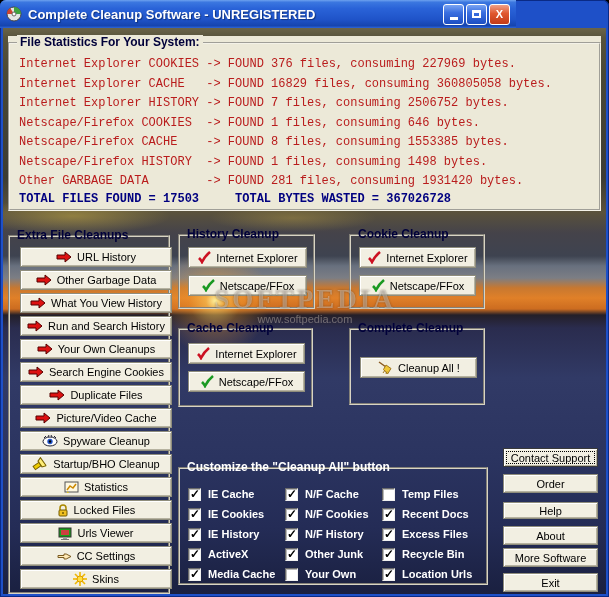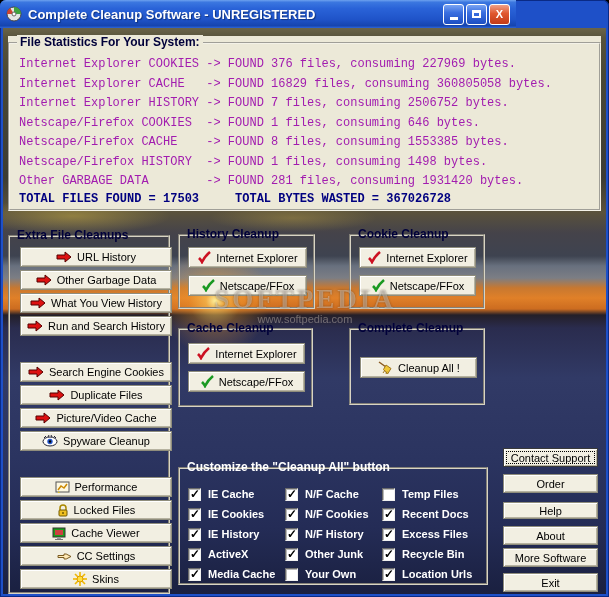--- a/index.html
+++ b/index.html
@@ -36,21 +36,21 @@
   .gb{position:absolute;}
   .gb-border{position:absolute;left:0;right:0;top:6px;bottom:0;border:2px groove #d8d4c4;}
   .gb-label{position:absolute;top:-1px;left:9px;font-size:12px;font-weight:bold;color:#00003a;
     white-space:nowrap;z-index:2;}
   .gb-label.onpanel{background:#ECE9D8;padding:0 3px;}
   .gb-label.light{color:#ffffff;}
   
   .stats{left:8px;top:36px;width:593px;height:175px;background:#ECE9D8;}
   .stats .gb-border{border:2px groove #f4f2e8;}
   .stats-lines{position:absolute;left:11px;top:19px;font-family:"Liberation Mono",monospace;
-    font-size:12px;color:#a21caf;line-height:19.5px;white-space:pre;}
+    font-size:12px;color:#b91c1c;line-height:19.5px;white-space:pre;}
   .stats-total{position:absolute;left:11px;top:156px;font-family:"Liberation Mono",monospace;
     font-size:12px;font-weight:bold;color:#000080;white-space:pre;}
   
   .btn{position:absolute;box-sizing:border-box;background:#F2EFE2;border:1px solid #8f8d7c;
     box-shadow:inset 1px 1px 0 #ffffff, inset -1px -1px 0 #b6b2a0;
     display:flex;align-items:center;justify-content:center;gap:5px;
     font-size:11px;color:#000;white-space:nowrap;cursor:default;}
   .btn .ic{display:flex;align-items:center;}
   .btn.focused{border:1px solid #3a3a3a;outline:1px dotted #000;outline-offset:-4px;}
   
@@ -142,20 +142,28 @@
         <span>What You View History</span>
       </div>
     <div class="btn sidebar-btn" style="top:87px;">
         <span class="ic">
           <svg width="16" height="12" viewBox="0 0 16 12">
             <path d="M1 4 h8 V1 l6 5 -6 5 V8 H1 z" fill="#dd1111" stroke="#550000"></path>
           </svg>
         </span>
         <span>Run and Search History</span>
       </div>
+    <div class="btn sidebar-btn" style="top:110px;">
+        <span class="ic">
+          <svg width="16" height="12" viewBox="0 0 16 12">
+            <path d="M1 4 h8 V1 l6 5 -6 5 V8 H1 z" fill="#dd1111" stroke="#550000"></path>
+          </svg>
+        </span>
+        <span>Your Own Cleanups</span>
+      </div>
     <div class="btn sidebar-btn" style="top:133px;">
         <span class="ic">
           <svg width="16" height="12" viewBox="0 0 16 12">
             <path d="M1 4 h8 V1 l6 5 -6 5 V8 H1 z" fill="#dd1111" stroke="#550000"></path>
           </svg>
         </span>
         <span>Search Engine Cookies</span>
       </div>
     <div class="btn sidebar-btn" style="top:156px;">
         <span class="ic">
@@ -177,50 +185,63 @@
         <span class="ic">
           <svg width="16" height="12" viewBox="0 0 16 12">
             <ellipse cx="8" cy="6.5" rx="7" ry="4.5" fill="#fff" stroke="#223"></ellipse>
             <circle cx="8" cy="6.5" r="2.7" fill="#2255cc"></circle>
             <circle cx="8" cy="6.5" r="1.2" fill="#000"></circle>
             <path d="M2 3 L4 1 M6 2 L7 0 M10 2 L9 0 M14 3 L12 1" stroke="#223" stroke-width="1"></path>
           </svg>
         </span>
         <span>Spyware Cleanup</span>
       </div>
+    <div class="btn sidebar-btn" style="top:225px;">
+        <span class="ic">
+          <svg width="16" height="14" viewBox="0 0 16 14">
+            <g transform="rotate(-35 8 7)">
+              <rect x="1" y="5" width="7" height="4" fill="#eecc00" stroke="#776000"></rect>
+              <path d="M8 3.5 L12 2 L12 12 L8 10.5 z" fill="#ffee77" stroke="#776000"></path>
+            </g>
+            <circle cx="13" cy="11" r="0.8" fill="#ffd"></circle>
+            <circle cx="15" cy="9" r="0.8" fill="#ffd"></circle>
+          </svg>
+        </span>
+        <span>Startup/BHO Cleanup</span>
+      </div>
     <div class="btn sidebar-btn" style="top:248px;">
         <span class="ic">
           <svg width="15" height="12" viewBox="0 0 15 12">
             <rect x="1" y="1" width="13" height="10" fill="#fdf8e2" stroke="#555"></rect>
             <path d="M3 9 L6 5 L9 7 L12 3" stroke="#cc8800" stroke-width="1.5" fill="none"></path>
             <path d="M3 11 L6 13" stroke="#eecc00"></path>
           </svg>
         </span>
-        <span>Performance</span>
+        <span>Statistics</span>
       </div>
     <div class="btn sidebar-btn" style="top:271px;">
         <span class="ic">
           <svg width="12" height="13" viewBox="0 0 12 13">
             <path d="M3 6 V4 a3 3 0 0 1 6 0 V6" fill="none" stroke="#aa8800" stroke-width="1.5"></path>
             <rect x="2" y="6" width="8" height="6" rx="1" fill="#f0c020" stroke="#705800"></rect>
             <circle cx="6" cy="9" r="1" fill="#705800"></circle>
           </svg>
         </span>
         <span>Locked Files</span>
       </div>
     <div class="btn sidebar-btn" style="top:294px;">
         <span class="ic">
           <svg width="14" height="13" viewBox="0 0 14 13">
             <rect x="1" y="1" width="12" height="9" fill="#1b9e1b" stroke="#333"></rect>
             <rect x="3" y="3" width="8" height="5" fill="#cc4040"></rect>
             <rect x="5" y="10" width="4" height="2" fill="#999"></rect>
             <rect x="3" y="12" width="8" height="1" fill="#777"></rect>
           </svg>
         </span>
-        <span>Cache Viewer</span>
+        <span>Urls Viewer</span>
       </div>
     <div class="btn sidebar-btn" style="top:317px;">
         <span class="ic">
           <svg width="15" height="11" viewBox="0 0 15 11">
             <path d="M1 4.5 h6 V3 h2.2 L14 5.5 L9.2 8 H7 V6.5 H1 z" fill="#ffe9b5" stroke="#7a5a20"></path>
           </svg>
         </span>
         <span>CC Settings</span>
       </div>
     <div class="btn sidebar-btn" style="top:340px;">

